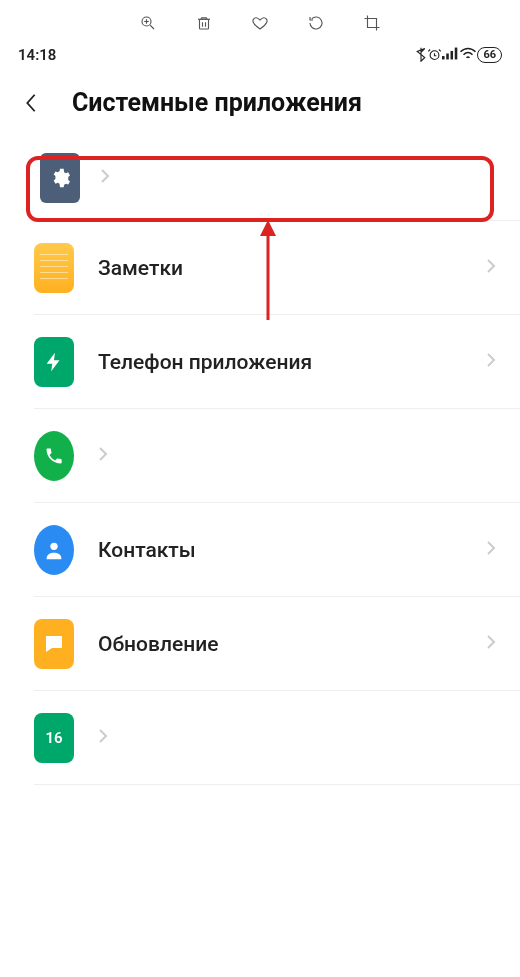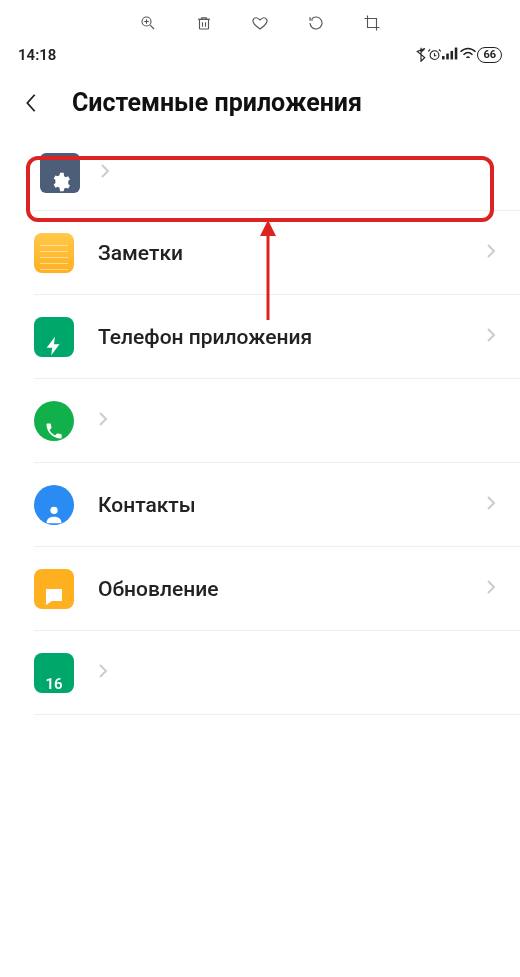--- a/index.html
+++ b/index.html
@@ -64,23 +64,23 @@
     position: relative;
   }
   .row::after {
     content: "";
     position: absolute;
     left: 34px; right: 0; bottom: 0;
     height: 1px;
     background: #eee;
   }
   .app-icon {
-    width: 40px; height: 40px;
+    width: 40px; height: 50px;
     border-radius: 8px;
-    display: flex; align-items: flex-end; justify-content: center;
+    display: flex; align-items: center; justify-content: center;
     flex-shrink: 0;
     margin-right: 24px;
     color: #fff;
   }
   .app-label {
     font-size: 21px;
     font-weight: 500;
     color: #222;
     flex: 1;
   }

